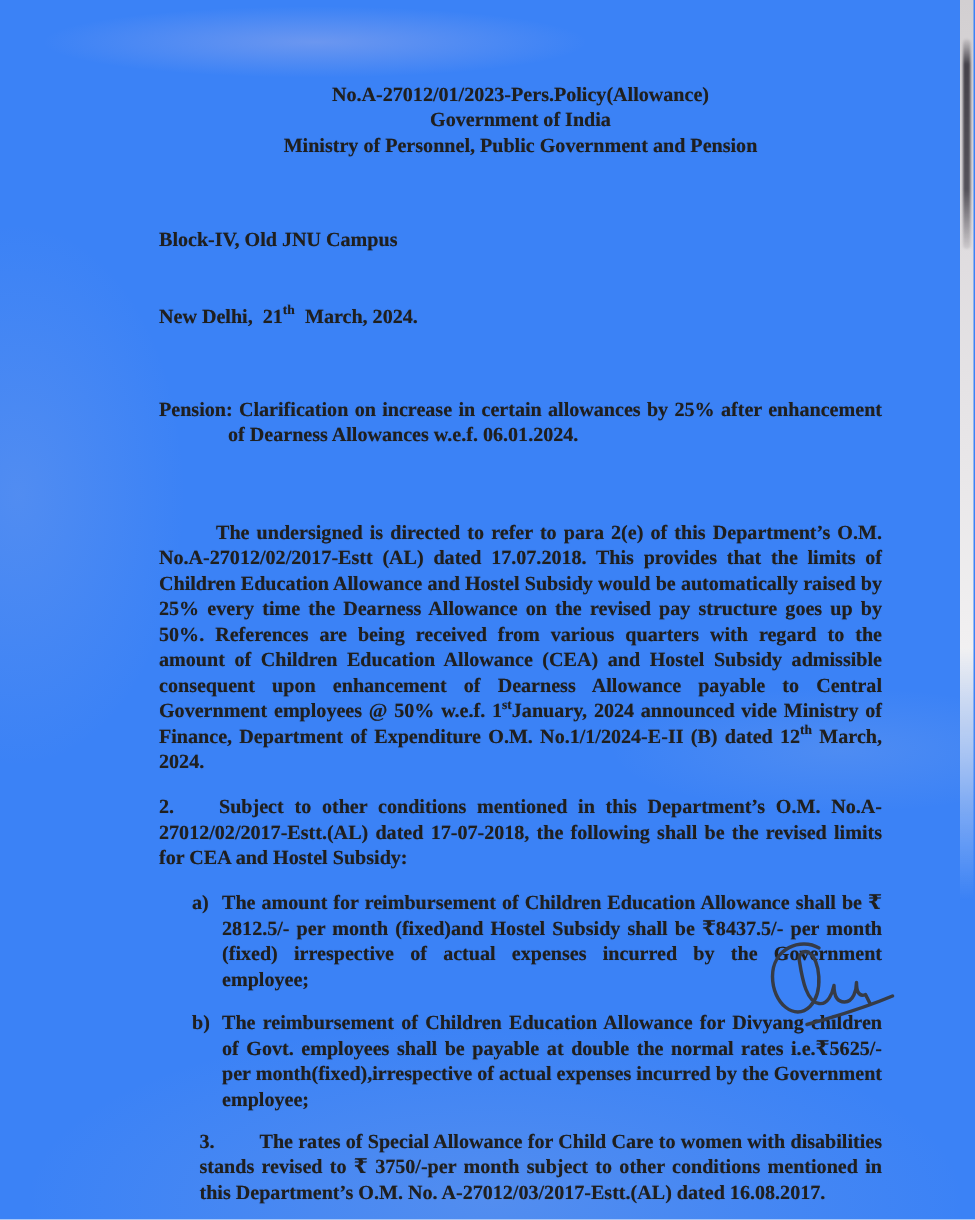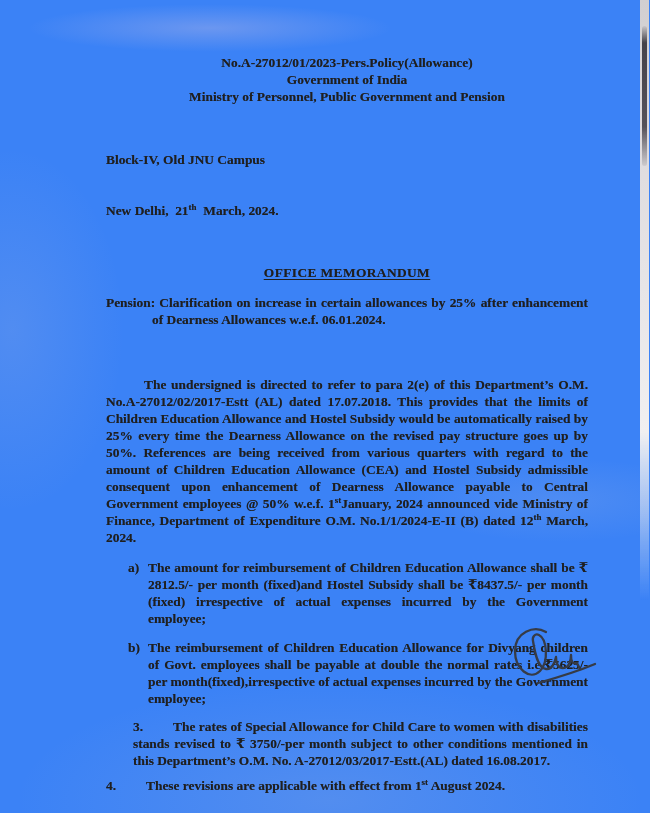--- a/index.html
+++ b/index.html
@@ -71,26 +71,26 @@
       <div>No.A-27012/01/2023-Pers.Policy(Allowance)</div>
       <div>Government of India</div>
       <div>Ministry of Personnel, Public Government and Pension</div>
     </div>
 
     <div class="addr">
       <div>Block-IV, Old JNU Campus</div>
       <div><span>New Delhi,  21</span><sup>th</sup><span>  March, 2024.</span></div>
     </div>
 
-    <div class="memo-title">OFFICE MEMORANDUM</div>
 
     <div class="subject"><span>Pension:</span><span> Clarification on increase in certain allowances by 25% after enhancement of Dearness Allowances w.e.f. 06.01.2024.</span></div>
 
     <div class="para indent"><span>The undersigned is directed to refer to para 2(e) of this Department’s O.M. No.A-27012/02/2017-Estt (AL) dated 17.07.2018. This provides that the limits of Children Education Allowance and Hostel Subsidy would be automatically raised by 25% every time the Dearness Allowance on the revised pay structure goes up by 50%. References are being received from various quarters with regard to the amount of Children Education Allowance (CEA) and Hostel Subsidy admissible consequent upon enhancement of Dearness Allowance payable to Central Government employees @ 50% w.e.f. 1</span><sup>st</sup><span>January, 2024 announced vide Ministry of Finance, Department of Expenditure O.M. No.1/1/2024-E-II (B) dated 12</span><sup>th</sup><span> March, 2024.</span></div>
 
+    <div class="para"><span class="num">2.</span><span>Subject to other conditions mentioned in this Department’s O.M. No.A-27012/02/2017-Estt.(AL) dated 17-07-2018, the following shall be the revised limits for CEA and Hostel Subsidy:</span></div>
 
     <div class="list-item"><span class="marker">a)</span><span>The amount for reimbursement of Children Education Allowance shall be ₹ 2812.5/- per month (fixed)and Hostel Subsidy shall be ₹8437.5/- per month (fixed) irrespective of actual expenses incurred by the Government employee;</span></div>
 
     <div class="list-item mb-small"><span class="marker">b)</span><span>The reimbursement of Children Education Allowance for Divyang children of Govt. employees shall be payable at double the normal rates i.e.₹5625/-per month(fixed),irrespective of actual expenses incurred by the Government employee;</span></div>
 
     <div class="para mb-tiny"><span class="num">3.</span><span>The rates of Special Allowance for Child Care to women with disabilities stands revised to ₹ 3750/-per month subject to other conditions mentioned in this Department’s O.M. No. A-27012/03/2017-Estt.(AL) dated 16.08.2017.</span></div>
 
     <div class="para"><span class="num">4.</span><span>These revisions are applicable with effect from 1</span><sup>st</sup><span> August 2024.</span></div>
 
   </div>

